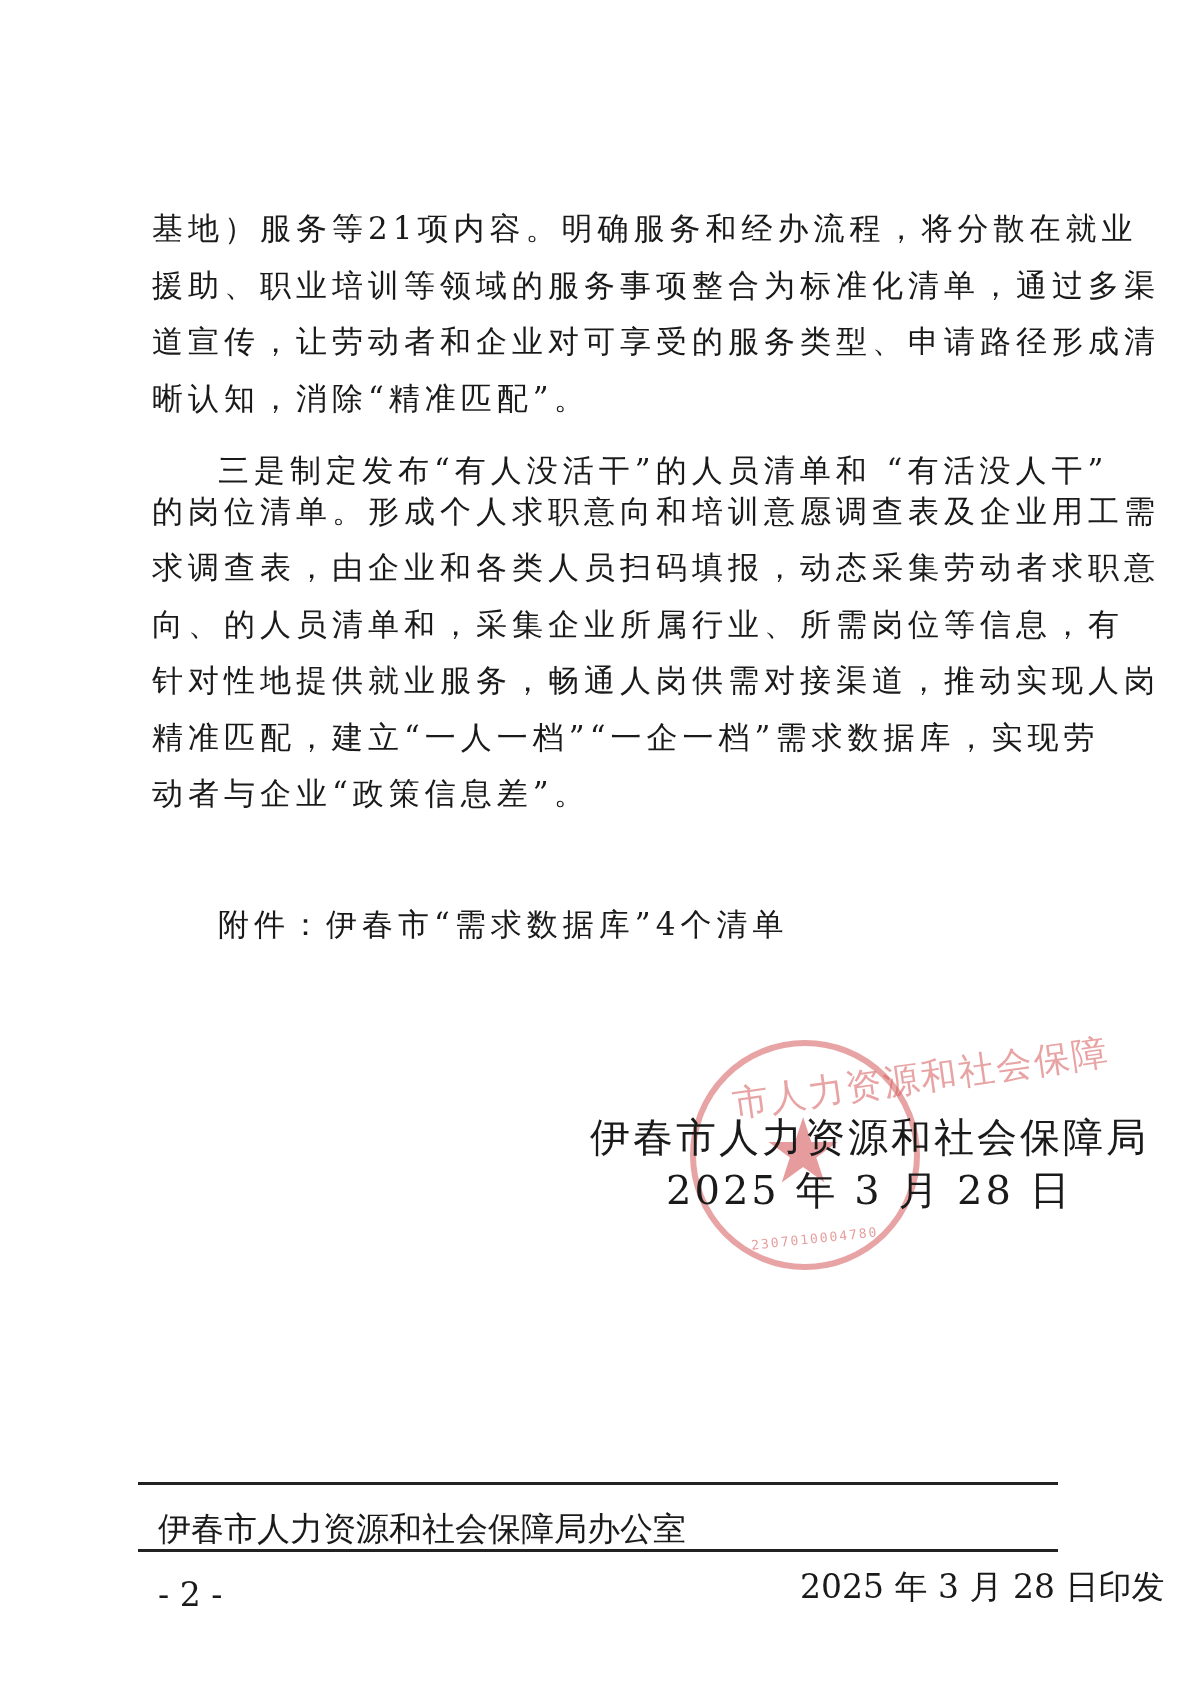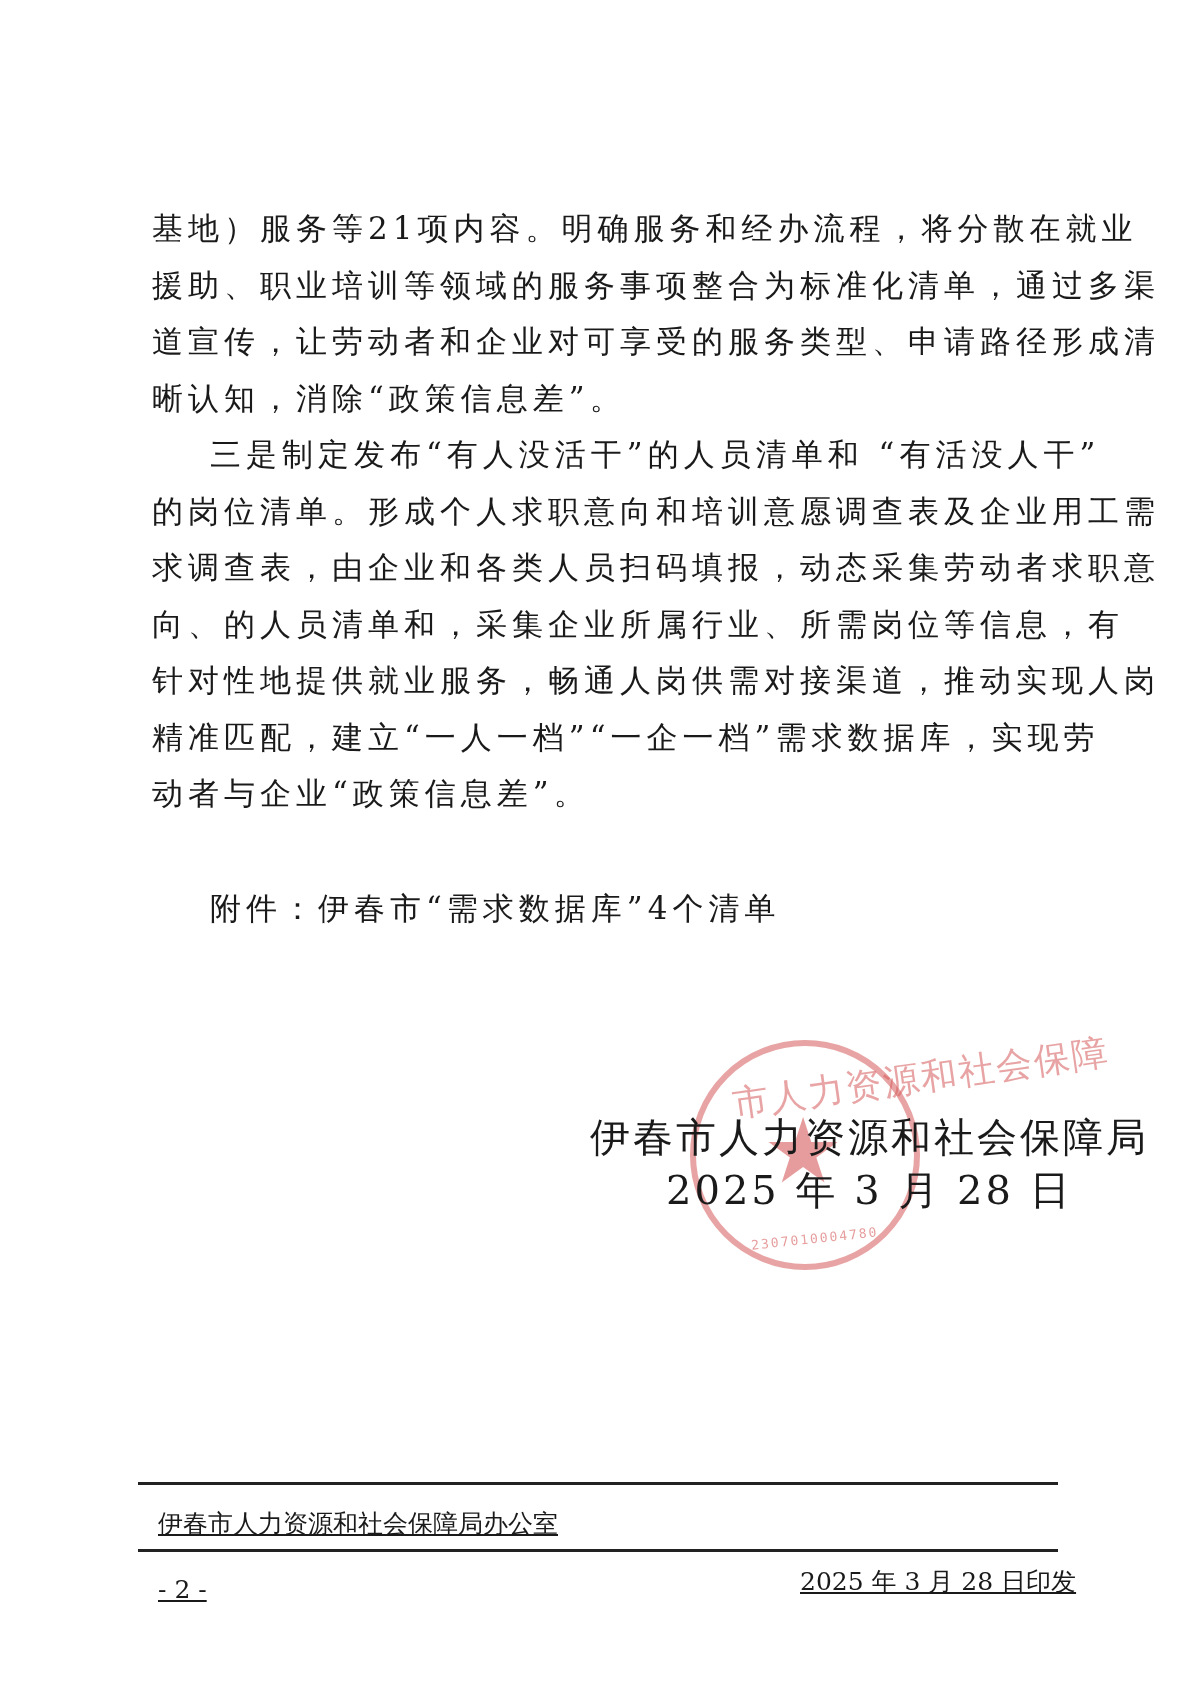--- a/index.html
+++ b/index.html
@@ -4,50 +4,50 @@
 <style>
   html, body { margin: 0; padding: 0; }
   body {
     width: 1191px; height: 1684px; background: #ffffff; position: relative; overflow: hidden;
     font-family: "DejaVu Serif", "Liberation Serif", serif; color: #1a1a1a;
   }
   .line {
     position: absolute; left: 152px; width: 880px;
     font-size: 31px; letter-spacing: 5px; white-space: nowrap; line-height: 40px;
   }
-  .indent { left: 210px; }
+  .indent { left: 218px; margin-top: 16px; }
   .stamp {
     position: absolute; left: 690px; top: 1040px; width: 230px; height: 230px;
     border: 6px solid rgba(214, 90, 90, 0.55); border-radius: 50%; box-sizing: border-box;
   }
   .stamp-star {
     position: absolute; left: 62px; top: 60px; width: 90px; height: 90px;
     color: rgba(214, 90, 90, 0.6); font-size: 90px; line-height: 90px; text-align: center;
     font-family: "DejaVu Sans", sans-serif;
   }
   .stamp-arc {
     position: absolute; left: 35px; top: 8px; font-size: 36px; color: rgba(214,90,90,0.55);
     letter-spacing: 2px; transform: rotate(-8deg); white-space: nowrap;
   }
   .stamp-code {
     position: absolute; left: 55px; top: 185px; font-size: 13px; color: rgba(214,90,90,0.6);
     letter-spacing: 2px; font-family: "DejaVu Sans Mono", monospace; transform: rotate(-6deg);
   }
   .sig { position: absolute; font-size: 40px; letter-spacing: 3px; white-space: nowrap; z-index: 2; }
   .rule { position: absolute; left: 138px; width: 920px; height: 3px; background: #222; }
-  .footer-text { position: absolute; font-size: 25px; white-space: nowrap; text-decoration: underline; }
+  .footer-text { position: absolute; font-size: 33px; white-space: nowrap; }
 </style>
 </head>
 <body>
 
 <div>
   <div class="line" style="top:208px">基地）服务等21项内容。明确服务和经办流程，将分散在就业</div>
   <div class="line" style="top:265px">援助、职业培训等领域的服务事项整合为标准化清单，通过多渠</div>
   <div class="line" style="top:321px">道宣传，让劳动者和企业对可享受的服务类型、申请路径形成清</div>
-  <div class="line" style="top:378px">晰认知，消除“政策信息差”。</div>
+  <div class="line" style="top:378px">晰认知，消除“精准匹配”。</div>
   <div class="line indent" style="top:434px">三是制定发布“有人没活干”的人员清单和 “有活没人干”</div>
   <div class="line" style="top:491px">的岗位清单。形成个人求职意向和培训意愿调查表及企业用工需</div>
   <div class="line" style="top:547px">求调查表，由企业和各类人员扫码填报，动态采集劳动者求职意</div>
   <div class="line" style="top:604px">向、的人员清单和，采集企业所属行业、所需岗位等信息，有</div>
   <div class="line" style="top:660px">针对性地提供就业服务，畅通人岗供需对接渠道，推动实现人岗</div>
   <div class="line" style="top:717px">精准匹配，建立“一人一档”“一企一档”需求数据库，实现劳</div>
   <div class="line" style="top:773px">动者与企业“政策信息差”。</div>
 
   <div class="line indent" style="top:888px">附件：伊春市“需求数据库”4个清单</div>
 

